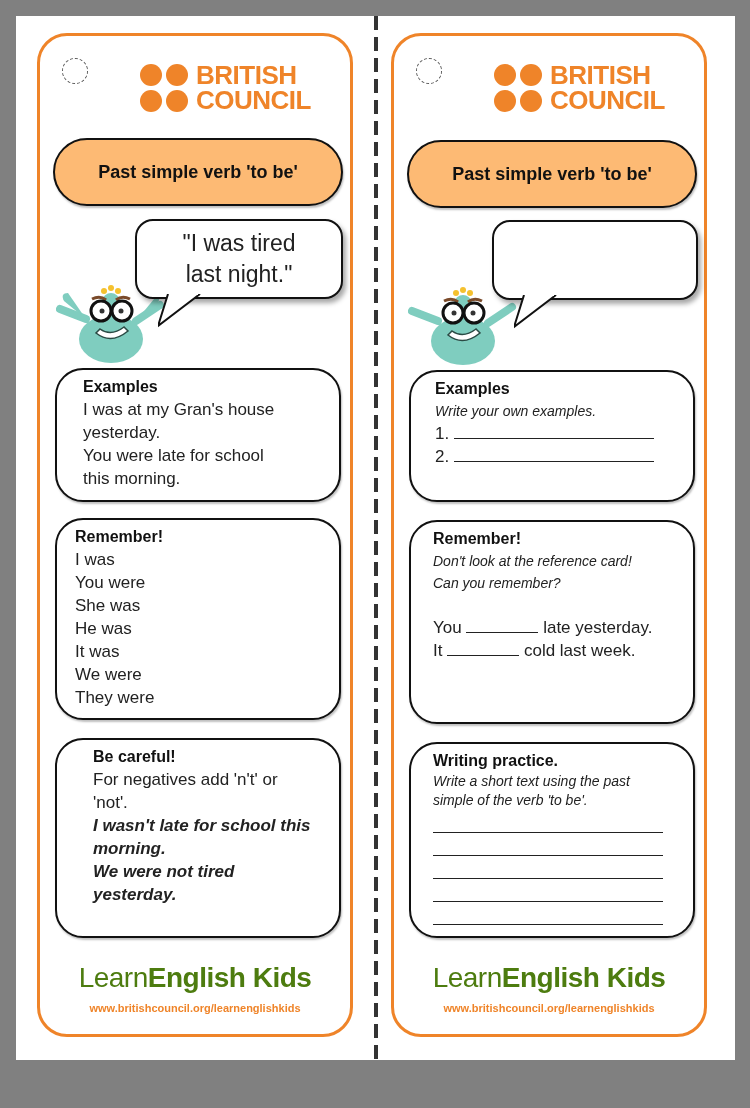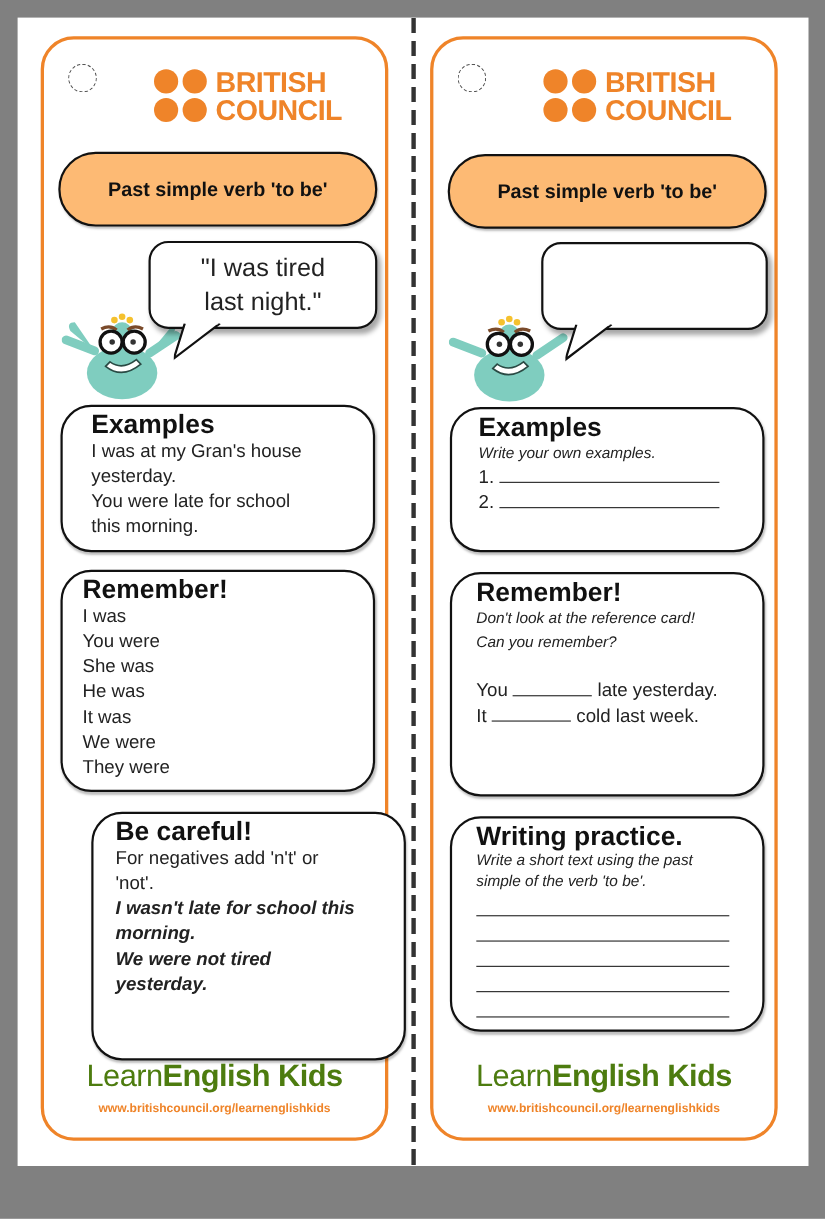--- a/index.html
+++ b/index.html
@@ -4,30 +4,30 @@
 <style>
   html, body { margin:0; padding:0; }
   body { width:750px; height:1108px; background:#808080; position:relative; overflow:hidden; font-family:"Liberation Sans", sans-serif; }
   .paper { position:absolute; left:16px; top:16px; width:719px; height:1044px; background:#fff; }
   .cutline { position:absolute; left:374px; top:16px; width:4px; height:1044px;
     background: repeating-linear-gradient(to bottom, #333 0 14px, transparent 14px 21px); }
   .bookmark { position:absolute; top:33px; width:316px; height:1004px; border:3px solid #ef8429; border-radius:30px; background:#fff; box-sizing:border-box; }
   .bm-left { left:37px; }
   .bm-right { left:391px; }
   .hole { position:absolute; left:22px; top:22px; width:26px; height:26px; border:1.5px dashed #555; border-radius:50%; box-sizing:border-box; }
-  .logo { position:absolute; left:100px; top:27px; display:flex; align-items:flex-start; }
+  .logo { position:absolute; left:100px; top:27px; display:flex; align-items:center; }
   .dots { display:grid; grid-template-columns:22px 22px; grid-template-rows:22px 22px; gap:4px; margin-right:8px; }
   .dot { width:22px; height:22px; border-radius:50%; background:#ef8429; }
   .logo-text { color:#ef8429; font-weight:bold; font-size:26px; line-height:25px; letter-spacing:-0.5px; }
   .title-pill { position:absolute; left:13px; top:102px; width:290px; height:68px; border:2px solid #111; border-radius:34px; box-sizing:border-box; display:flex; align-items:center; justify-content:center; font-weight:bold; font-size:18px; color:#111; box-shadow:1px 2px 2px rgba(0,0,0,0.25); background:#fdba74; }
   .bubble { position:absolute; left:95px; top:183px; width:208px; height:80px; border:2px solid #111; border-radius:18px; box-sizing:border-box; background:#fff; box-shadow:3px 4px 5px rgba(0,0,0,0.35); display:flex; flex-direction:column; align-items:center; justify-content:center; font-size:23px; color:#222; line-height:31px; z-index:2; }
   .bubble-tail { position:absolute; left:118px; top:258px; z-index:3; }
   .monster { position:absolute; left:16px; top:243px; z-index:1; }
   .box { position:absolute; left:15px; width:286px; border:2px solid #111; border-radius:28px; box-sizing:border-box; background:#fff; box-shadow:1px 2px 2px rgba(0,0,0,0.25); padding:6px 12px 0 26px; color:#222; }
-  .box h3 { margin:0; font-size:24px; font-weight:bold; color:#111; line-height:22px; }
+  .box h3 { margin:0; font-size:16px; font-weight:bold; color:#111; line-height:22px; }
   .box .txt { font-size:17px; line-height:23px; }
   .box .it { font-style:italic;font-weight:bold; }
   .box .small-it { font-style:italic; font-size:14px; line-height:22px; }
   .blank { display:inline-block; border-bottom:1.5px solid #222; height:14px; vertical-align:baseline; }
   .lines div { border-bottom:1.5px solid #222; height:22px; width:230px; }
   .brand { position:absolute; left:0; width:100%; top:926px; text-align:center; color:#4d7c0f; font-size:28px; letter-spacing:-0.5px; }
   .brand b { font-weight:bold; }
   .url { position:absolute; left:0; width:100%; top:966px; text-align:center; color:#ef8429; font-size:11px; font-weight:bold; }
 </style>
 </head>
@@ -96,21 +96,21 @@
       <div>I was</div>
       <div>You were</div>
       <div>She was</div>
       <div>He was</div>
       <div>It was</div>
       <div>We were</div>
       <div>They were</div>
     </div>
   </div>
 
-  <div class="box" style="top:702px; height:226px; padding-left:20px;margin-left:28px;">
+  <div class="box" style="top:702px; height:200px; padding-left:36px;">
     <h3>Be careful!</h3>
     <div class="txt">
       <div>For negatives add 'n't' or</div>
       <div>'not'.</div>
       <div class="it">I wasn't late for school this</div>
       <div class="it">morning.</div>
       <div class="it">We were not tired</div>
       <div class="it">yesterday.</div>
     </div>
   </div>

